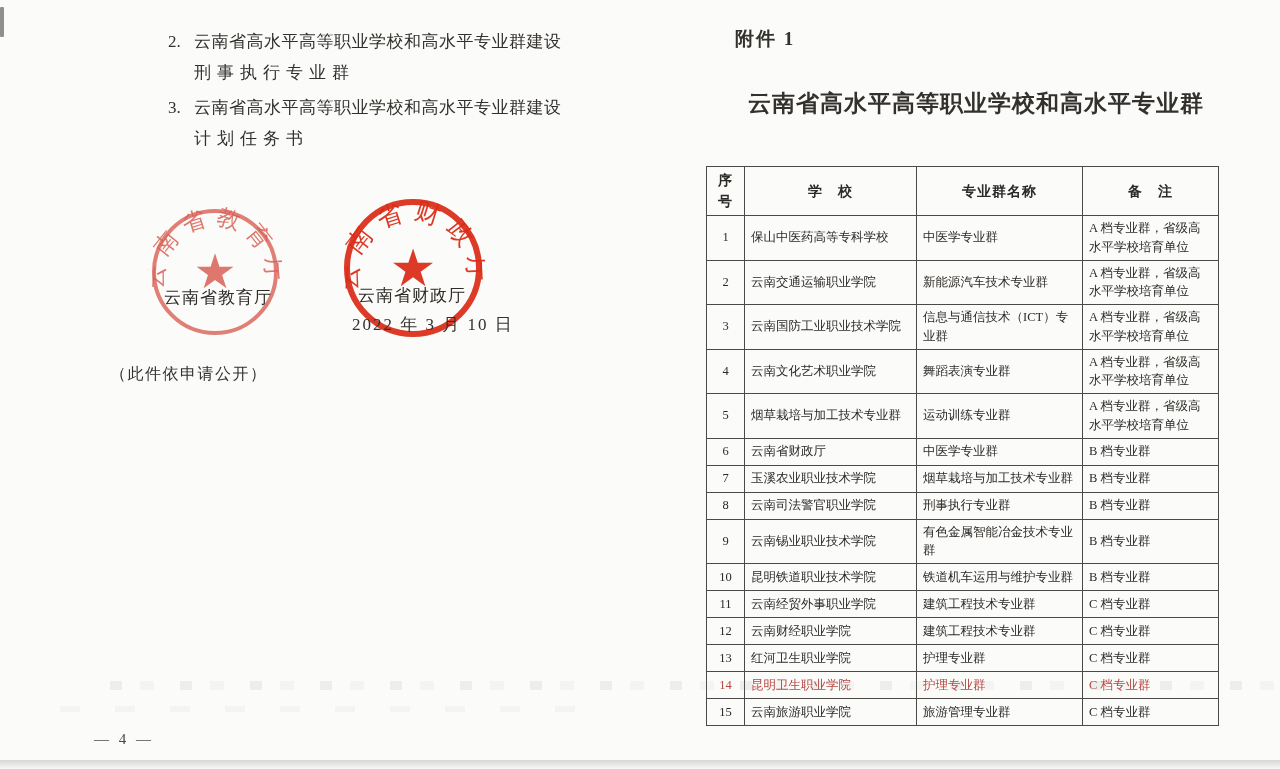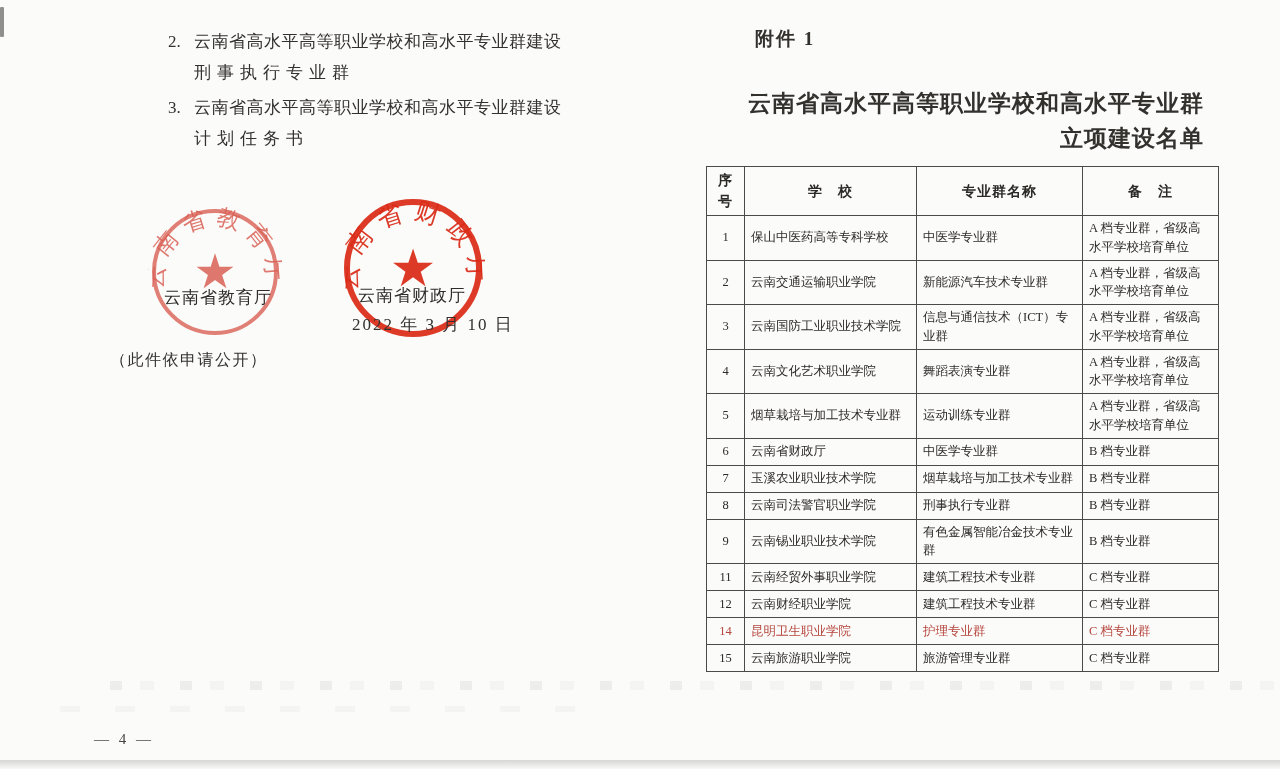--- a/index.html
+++ b/index.html
@@ -30,25 +30,25 @@
   .seal svg{display:block;}
   .ring-edu{fill:none;stroke:var(--seal-light);stroke-width:4;opacity:.8;}
   .ring-fin{fill:none;stroke:var(--seal-strong);stroke-width:6;opacity:.92;}
   .ringtext-edu{fill:var(--seal-light);opacity:.85;font-family:"Liberation Serif","DejaVu Serif",serif;}
   .ringtext-fin{fill:var(--seal-strong);opacity:.92;font-family:"Liberation Serif","DejaVu Serif",serif;}
   .star-edu{fill:var(--seal-light);opacity:.85;font-family:"DejaVu Sans",sans-serif;}
   .star-fin{fill:var(--seal-strong);opacity:.92;font-family:"DejaVu Sans",sans-serif;}
 
   .seal-label{position:absolute;font-size:17px;letter-spacing:1px;white-space:nowrap;color:#2e2b28;}
   .issue-date{position:absolute;left:352px;top:313px;font-size:17px;letter-spacing:2px;white-space:nowrap;}
-  .disclosure{position:absolute;left:110px;top:350px;font-size:16px;letter-spacing:1.5px;white-space:nowrap;}
+  .disclosure{position:absolute;left:110px;top:364px;font-size:16px;letter-spacing:1.5px;white-space:nowrap;}
   .pageno{position:absolute;left:94px;top:731px;font-size:15px;letter-spacing:3px;color:#4a4845;}
 
   
-  .attachment-label{position:absolute;left:735px;top:26px;font-size:19px;letter-spacing:2px;font-weight:bold;margin-left:20px;}
+  .attachment-label{position:absolute;left:735px;top:26px;font-size:19px;letter-spacing:2px;font-weight:bold;}
   .doc-title{position:absolute;left:698px;top:86px;width:506px;text-align:right;
              font-size:23px;font-weight:bold;line-height:35px;letter-spacing:1px;}
 
   table.grid{
     position:absolute;left:706px;top:166px;width:512px;
     border-collapse:collapse;table-layout:fixed;
     font-size:12.5px;line-height:1.5;color:#2c2a27;
   }
   table.grid th,table.grid td{
     border:1px solid var(--table-border);
@@ -120,21 +120,20 @@
     <div class="issue-date">2022 年 3 月 10 日</div>
     <div class="disclosure">（此件依申请公开）</div>
     <div class="pageno">— 4 —</div>
   </div>
 
   <div>
     <div class="attachment-label">附件 1</div>
 
     <div class="doc-title">
       <div>云南省高水平高等职业学校和高水平专业群</div>
-      <div>立项建设名单</div>
     </div>
 
     <table class="grid">
       <colgroup>
         <col style="width:38px">
           <col style="width:172px">
           <col style="width:166px">
           <col style="width:136px">
       </colgroup>
       <thead>
@@ -194,29 +193,41 @@
             <td>刑事执行专业群</td>
             <td>B 档专业群</td>
           </tr>
           <tr>
             <td class="c">9</td>
             <td>云南锡业职业技术学院</td>
             <td>有色金属智能冶金技术专业群</td>
             <td>B 档专业群</td>
           </tr>
           <tr>
+            <td class="c">10</td>
+            <td>昆明铁道职业技术学院</td>
+            <td>铁道机车运用与维护专业群</td>
+            <td>B 档专业群</td>
+          </tr>
+          <tr>
             <td class="c">11</td>
             <td>云南经贸外事职业学院</td>
             <td>建筑工程技术专业群</td>
             <td>C 档专业群</td>
           </tr>
           <tr>
             <td class="c">12</td>
             <td>云南财经职业学院</td>
             <td>建筑工程技术专业群</td>
+            <td>C 档专业群</td>
+          </tr>
+          <tr>
+            <td class="c">13</td>
+            <td>红河卫生职业学院</td>
+            <td>护理专业群</td>
             <td>C 档专业群</td>
           </tr>
           <tr class="hl">
             <td class="c">14</td>
             <td>昆明卫生职业学院</td>
             <td>护理专业群</td>
             <td>C 档专业群</td>
           </tr>
           <tr>
             <td class="c">15</td>

